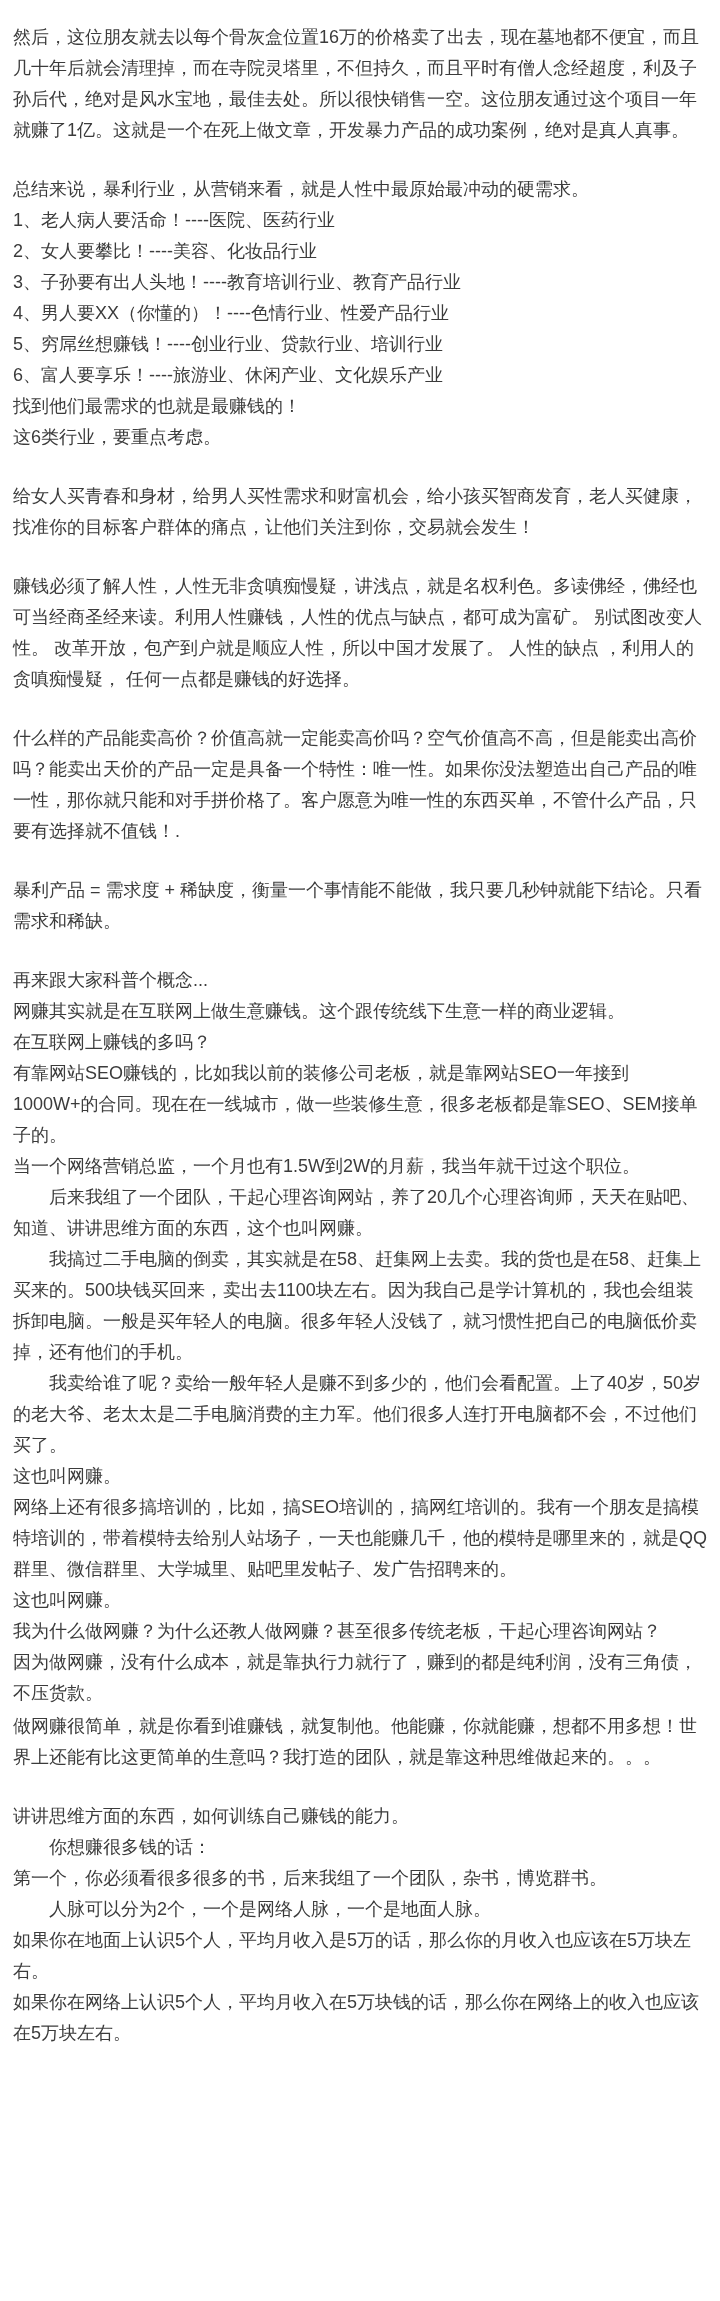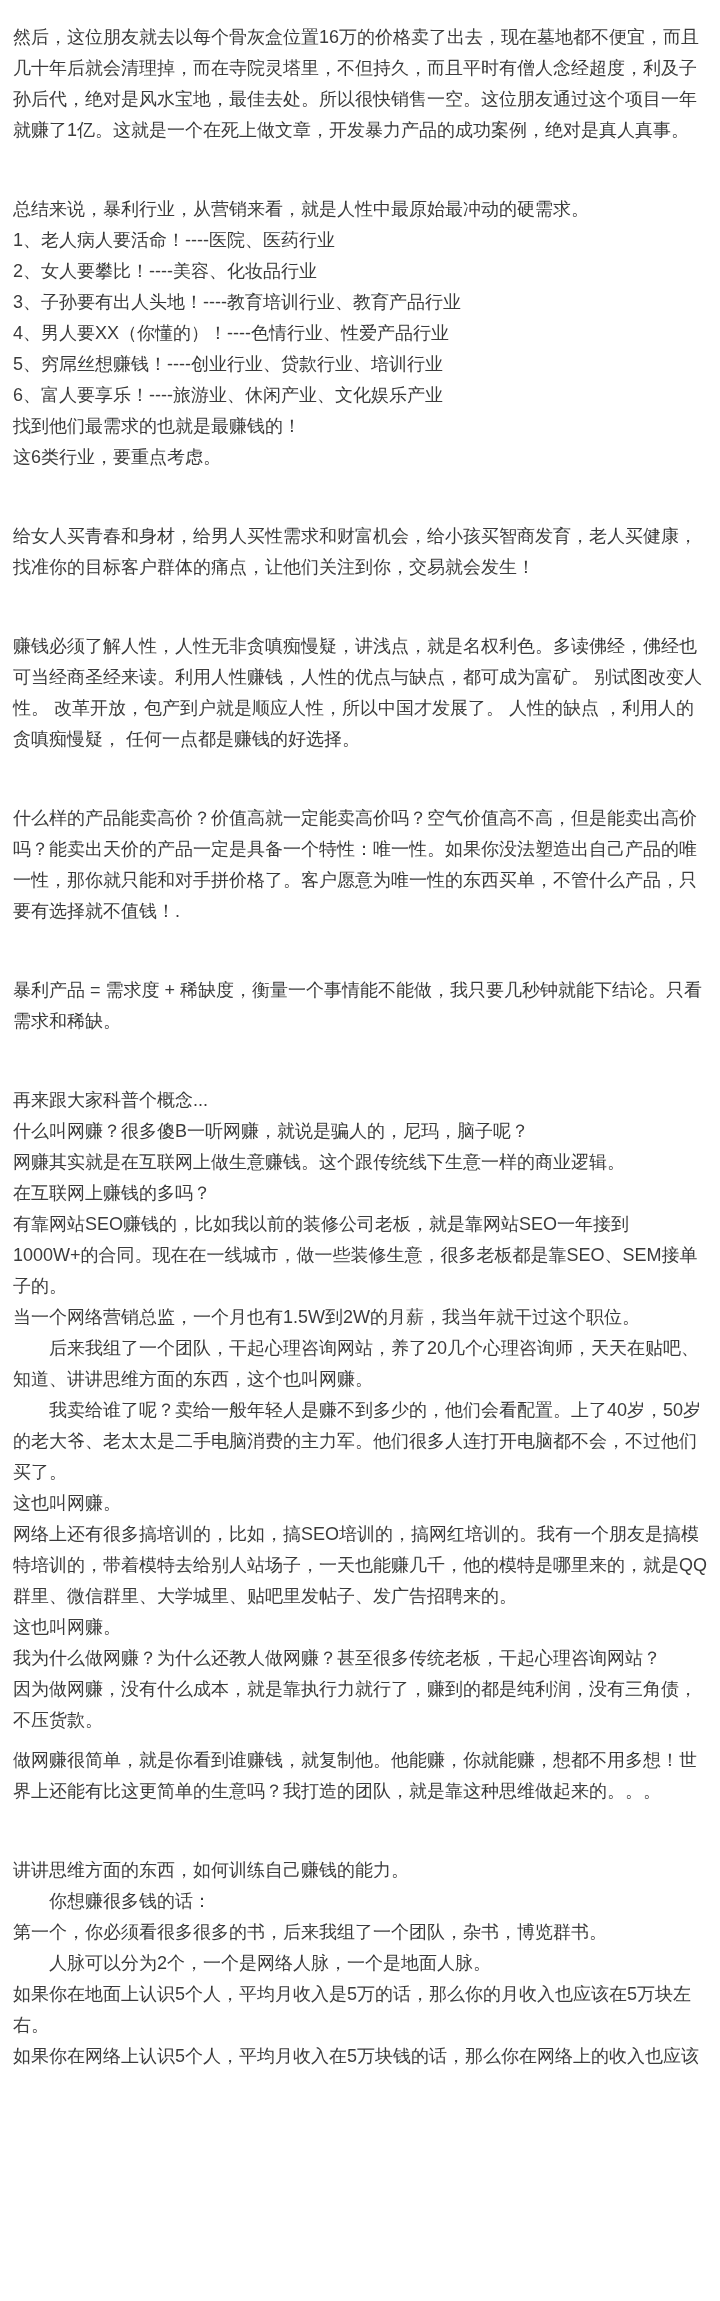--- a/index.html
+++ b/index.html
@@ -16,22 +16,22 @@
     background: #ffffff;
   }
   .content {
     padding: 22px 13px 0 13px;
     color: #3b3b3b;
     font-size: 18px;
     line-height: 31px;
     text-align: left;
   }
   .para { margin: 0; word-break: break-word; }
-  .sep { margin-top: 48px; }
-  .sep-sm { margin-top: 9px; }
+  .sep { margin-top: 28px; }
+  .sep-sm { margin-top: 2px; }
   .indent { text-indent: 2em; }
   .watermark {
     position: absolute;
     top: 2236px;
     right: 16px;
     color: #737373;
     font-size: 21px;
     letter-spacing: 2px;
     white-space: nowrap;
     pointer-events: none;
@@ -50,26 +50,26 @@
       <p class="para">4、男人要XX（你懂的）！----色情行业、性爱产品行业</p>
       <p class="para">5、穷屌丝想赚钱！----创业行业、贷款行业、培训行业</p>
       <p class="para">6、富人要享乐！----旅游业、休闲产业、文化娱乐产业</p>
       <p class="para">找到他们最需求的也就是最赚钱的！</p>
       <p class="para">这6类行业，要重点考虑。</p>
       <p class="para sep">给女人买青春和身材，给男人买性需求和财富机会，给小孩买智商发育，老人买健康，找准你的目标客户群体的痛点，让他们关注到你，交易就会发生！</p>
       <p class="para sep">赚钱必须了解人性，人性无非贪嗔痴慢疑，讲浅点，就是名权利色。多读佛经，佛经也可当经商圣经来读。利用人性赚钱，人性的优点与缺点，都可成为富矿。 别试图改变人性。 改革开放，包产到户就是顺应人性，所以中国才发展了。 人性的缺点 ，利用人的贪嗔痴慢疑， 任何一点都是赚钱的好选择。</p>
       <p class="para sep">什么样的产品能卖高价？价值高就一定能卖高价吗？空气价值高不高，但是能卖出高价吗？能卖出天价的产品一定是具备一个特性：唯一性。如果你没法塑造出自己产品的唯一性，那你就只能和对手拼价格了。客户愿意为唯一性的东西买单，不管什么产品，只要有选择就不值钱！.</p>
       <p class="para sep">暴利产品 = 需求度 + 稀缺度，衡量一个事情能不能做，我只要几秒钟就能下结论。只看需求和稀缺。</p>
       <p class="para sep">再来跟大家科普个概念...</p>
-      <p class="para">什么叫网赚？很多傻B一听网赚，就说是骗人的，尼玛，脑子呢？</p>
       <p class="para">网赚其实就是在互联网上做生意赚钱。这个跟传统线下生意一样的商业逻辑。</p>
       <p class="para">在互联网上赚钱的多吗？</p>
       <p class="para">有靠网站SEO赚钱的，比如我以前的装修公司老板，就是靠网站SEO一年接到1000W+的合同。现在在一线城市，做一些装修生意，很多老板都是靠SEO、SEM接单子的。</p>
       <p class="para">当一个网络营销总监，一个月也有1.5W到2W的月薪，我当年就干过这个职位。</p>
       <p class="para indent">后来我组了一个团队，干起心理咨询网站，养了20几个心理咨询师，天天在贴吧、知道、讲讲思维方面的东西，这个也叫网赚。</p>
+      <p class="para indent">我搞过二手电脑的倒卖，其实就是在58、赶集网上去卖。我的货也是在58、赶集上买来的。500块钱买回来，卖出去1100块左右。因为我自己是学计算机的，我也会组装拆卸电脑。一般是买年轻人的电脑。很多年轻人没钱了，就习惯性把自己的电脑低价卖掉，还有他们的手机。</p>
       <p class="para indent">我卖给谁了呢？卖给一般年轻人是赚不到多少的，他们会看配置。上了40岁，50岁的老大爷、老太太是二手电脑消费的主力军。他们很多人连打开电脑都不会，不过他们买了。</p>
       <p class="para">这也叫网赚。</p>
       <p class="para">网络上还有很多搞培训的，比如，搞SEO培训的，搞网红培训的。我有一个朋友是搞模特培训的，带着模特去给别人站场子，一天也能赚几千，他的模特是哪里来的，就是QQ群里、微信群里、大学城里、贴吧里发帖子、发广告招聘来的。</p>
       <p class="para">这也叫网赚。</p>
       <p class="para">我为什么做网赚？为什么还教人做网赚？甚至很多传统老板，干起心理咨询网站？</p>
       <p class="para">因为做网赚，没有什么成本，就是靠执行力就行了，赚到的都是纯利润，没有三角债，不压货款。</p>
       <p class="para sep-sm">做网赚很简单，就是你看到谁赚钱，就复制他。他能赚，你就能赚，想都不用多想！世界上还能有比这更简单的生意吗？我打造的团队，就是靠这种思维做起来的。。。</p>
       <p class="para sep">讲讲思维方面的东西，如何训练自己赚钱的能力。</p>
       <p class="para indent">你想赚很多钱的话：</p>
       <p class="para">第一个，你必须看很多很多的书，后来我组了一个团队，杂书，博览群书。</p>

